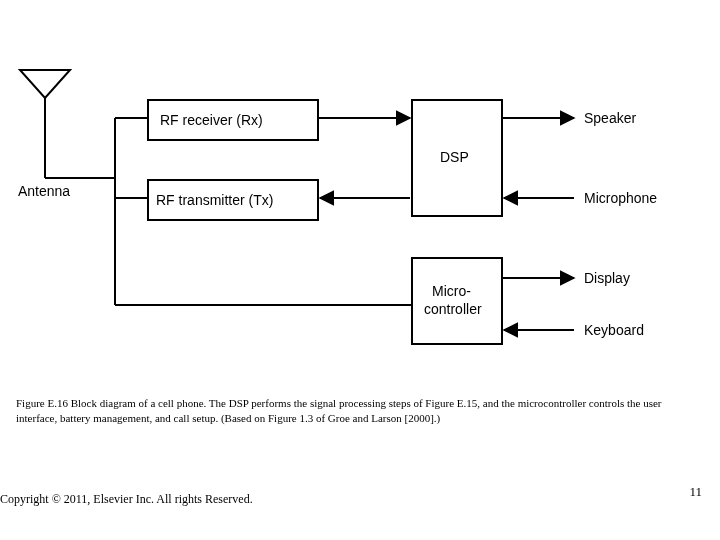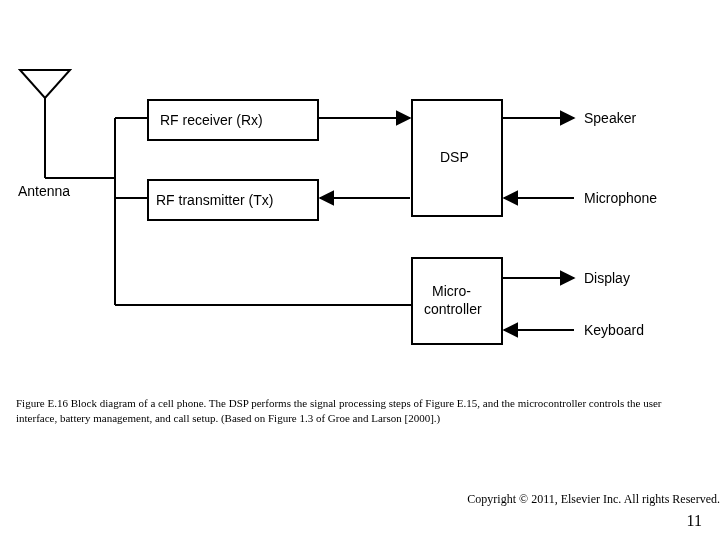--- a/index.html
+++ b/index.html
@@ -20,30 +20,30 @@
     top: 396px;
     font-size: 11px;
     line-height: 1.35;
     font-family: "Times New Roman", Times, serif;
   }
   .caption .lead { font-weight: 400; }
   .footer {
     position: absolute;
     left: 0; right: 0;
     top: 492px;
-    text-align: right;
+    text-align: left;
     font-family: "Times New Roman", Times, serif;
     font-size: 12px;
   }
   .pagenum {
     position: absolute;
     right: 18px;
-    top: 512px;
+    top: 484px;
     font-family: "Times New Roman", Times, serif;
-    font-size: 16px;
+    font-size: 13px;
     margin-left: 16px;
   }
   
   .lbl {
     font-family: "Helvetica Neue", Arial, sans-serif;
     font-size: 14px;
     fill: #000;
   }
   .box {
     fill: #fff;

